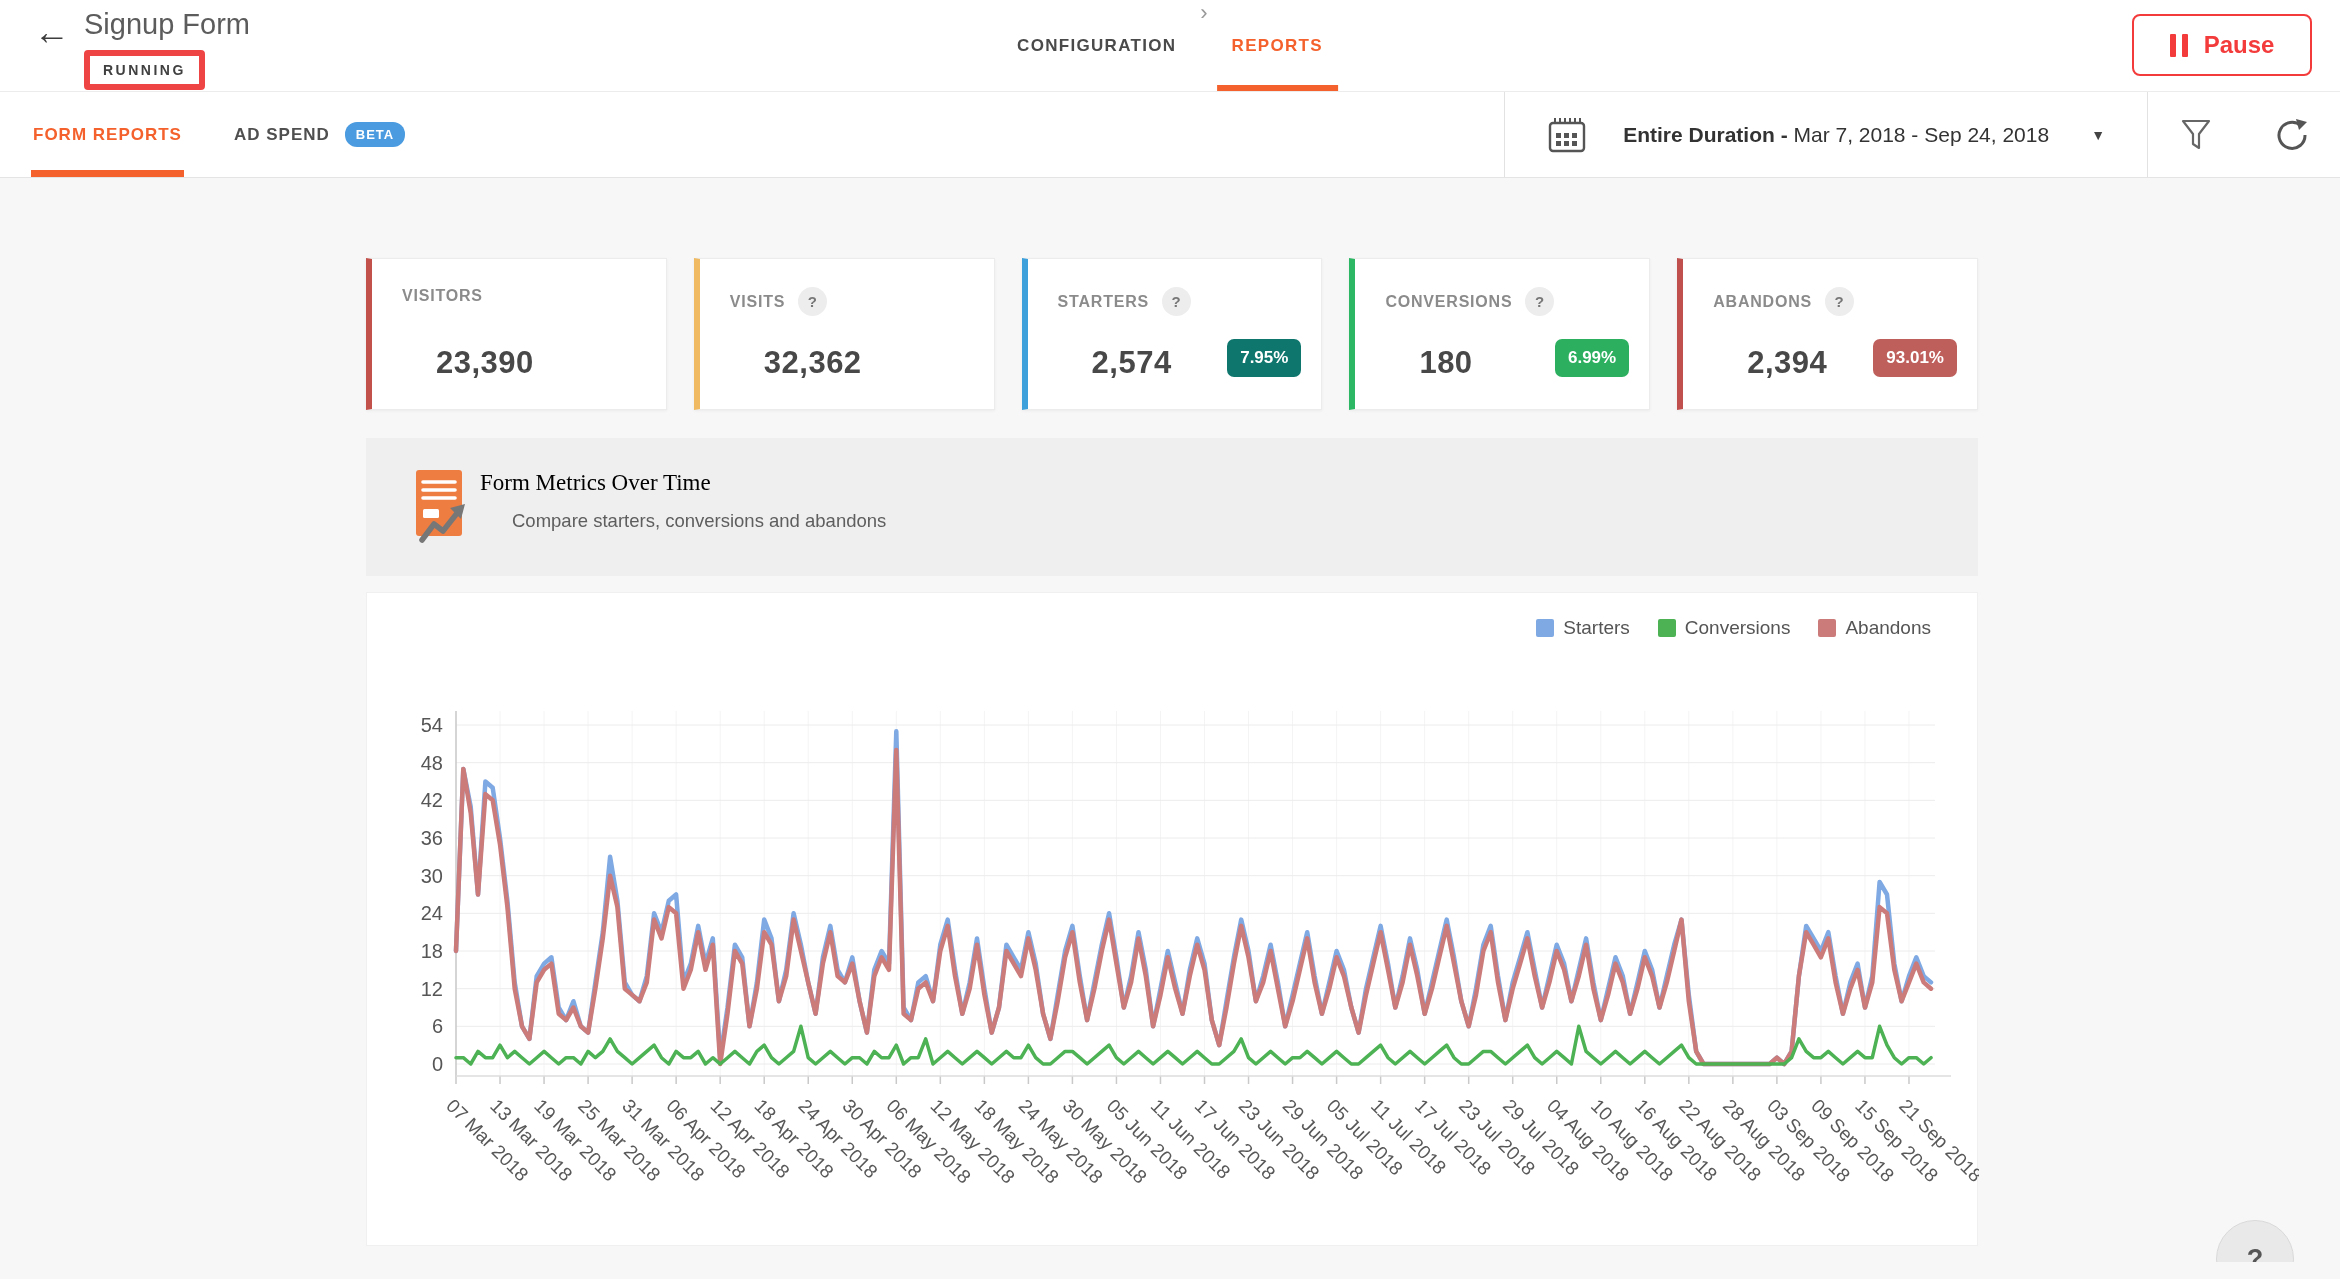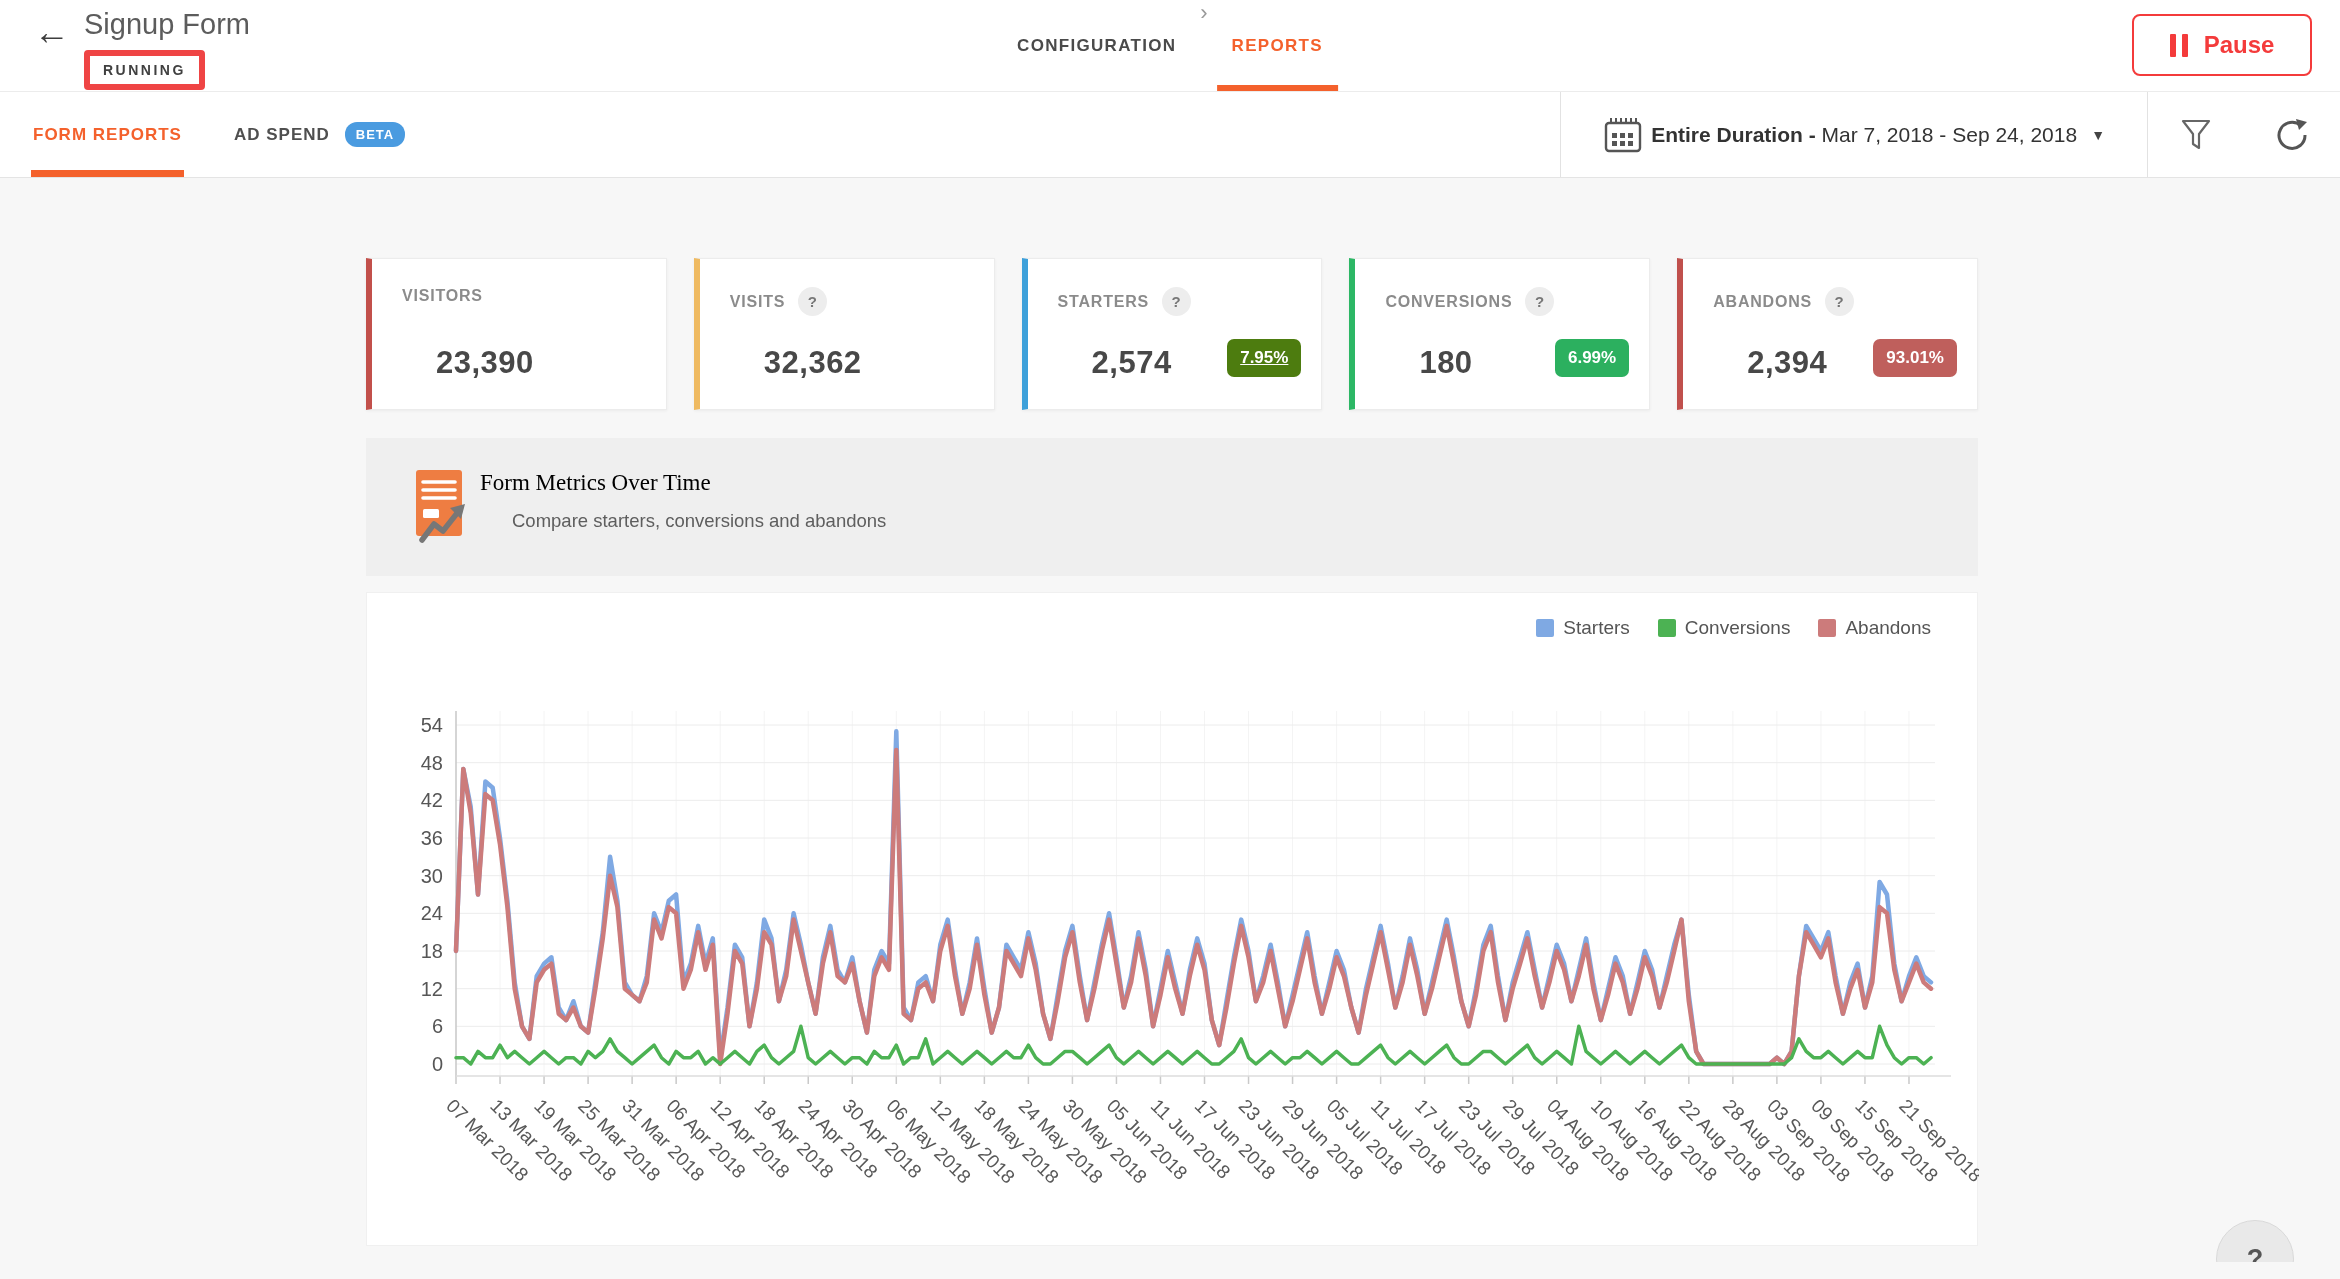--- a/index.html
+++ b/index.html
@@ -26,21 +26,21 @@
   .pause-icon span { width: 6px; height: 23px; background: #f43b3b; border-radius: 1px; }
   
   .tabbar { height: 86px; background: #fff; border-bottom: 1px solid #e4e4e4; display: flex; align-items: stretch; }
   .tabs { display: flex; padding-left: 33px; gap: 52px; }
   .tab { position: relative; display: flex; align-items: center; font-size: 17px; font-weight: bold; letter-spacing: 1px; color: #4f4f4f; cursor: pointer; white-space: nowrap; }
   .tab.active { color: #f4612c; }
   .tab.active::after { content: ""; position: absolute; left: -2px; right: -2px; bottom: 0; height: 7px; background: #f4612c; }
   .beta-badge { margin-left: 15px; background: #4a9be0; color: #fff; font-size: 13px; font-weight: bold; letter-spacing: 1px; padding: 5px 11px; border-radius: 12px; }
   .tabbar-right { margin-left: auto; display: flex; align-items: stretch; }
   .vdiv { width: 1px; background: #e2e2e2; }
-  .datebox { display: flex; align-items: center; gap: 8px; padding: 0 42px; cursor: pointer; }
+  .datebox { display: flex; align-items: center; gap: 36px; padding: 0 42px; cursor: pointer; }
   .date-text { font-size: 21px; color: #333; white-space: nowrap; }
   .date-text b { font-weight: bold; }
   .caret { font-size: 14px; color: #444; margin-left: 6px; }
   .iconbtn { width: 96px; display: flex; align-items: center; justify-content: center; background: none; border: none; cursor: pointer; }
   
   .content { position: relative; padding-top: 80px; }
   .container { margin-left: 366px; width: 1612px; }
   .cards { display: flex; gap: 27px; height: 152px; }
   .card { flex: 1; position: relative; background: #fff; border: 1px solid #ececec; border-left: 6px solid #999; box-shadow: 0 1px 3px rgba(0,0,0,.05); }
   .card-label { position: absolute; left: 30px; top: 28px; display: flex; align-items: center; gap: 13px; font-size: 16px; font-weight: bold; letter-spacing: .8px; color: #8b8b8b; }
@@ -152,21 +152,21 @@
             <span class="qmark">?</span>
           </div>
         <div class="card-value">32,362</div>
       </div>
       <div class="card" style="border-left-color: rgb(61, 160, 218);">
         <div class="card-label">
             <span>STARTERS</span>
             <span class="qmark">?</span>
           </div>
         <div class="card-value">2,574</div>
-        <div class="card-badge" style="background: #4d7c0f; text-decoration: underline;">7.95%</div>
+        <div class="card-badge" style="background: #0f766e;">7.95%</div>
       </div>
       <div class="card" style="border-left-color: rgb(44, 183, 101);">
         <div class="card-label">
             <span>CONVERSIONS</span>
             <span class="qmark">?</span>
           </div>
         <div class="card-value">180</div>
         <div class="card-badge" style="background: rgb(44, 176, 95);">6.99%</div>
       </div>
       <div class="card" style="border-left-color: rgb(192, 80, 77);">

